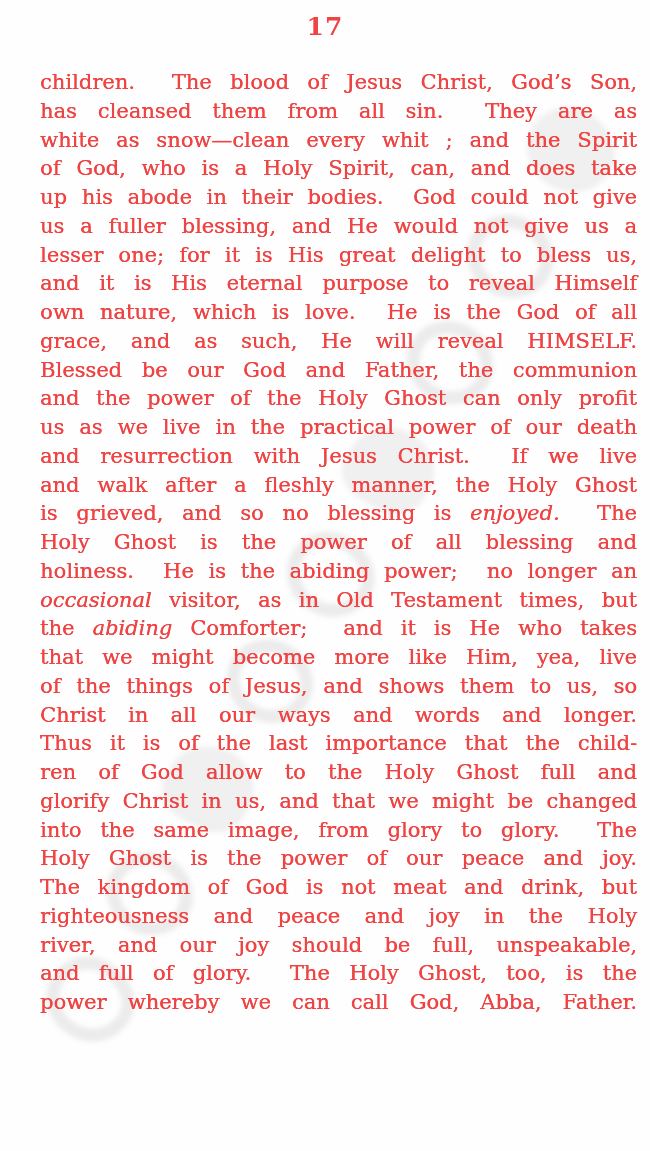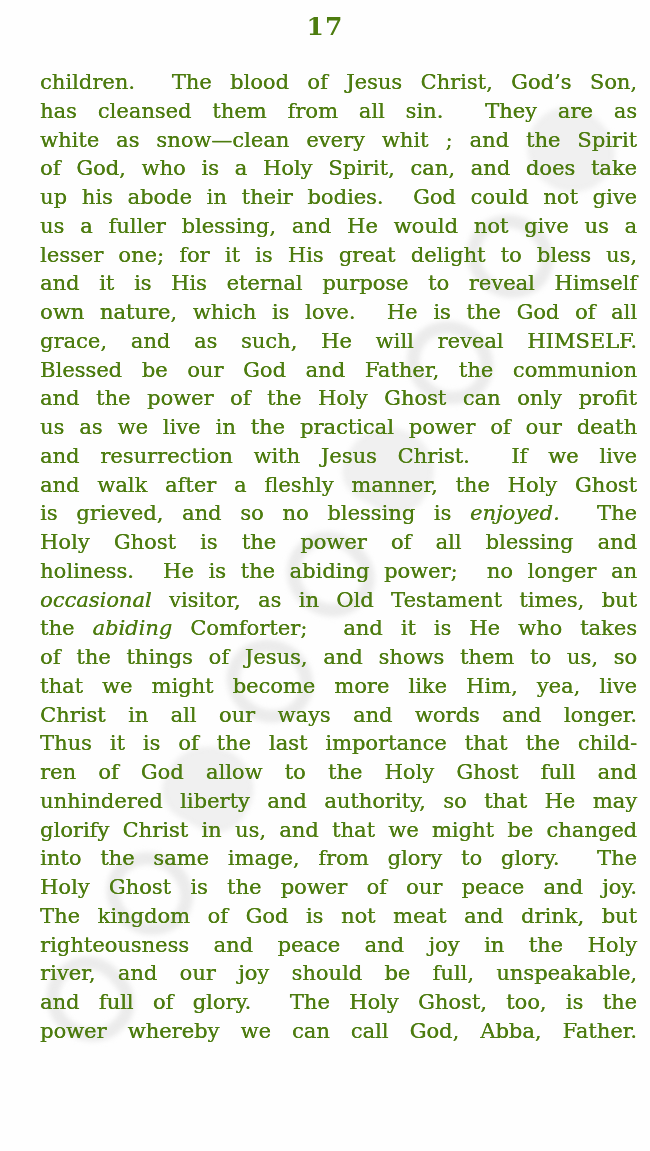--- a/index.html
+++ b/index.html
@@ -7,21 +7,21 @@
     padding: 0;
     background: #ffffff;
   }
   .scan-page {
     position: relative;
     width: 650px;
     height: 1151px;
     background: #fefefe;
     overflow: hidden;
     font-family: "DejaVu Serif", serif;
-    color: #4d7c0f;
+    color: #ef4444;
   }
   .page-number {
     position: absolute;
     top: 12px;
     left: 0;
     width: 650px;
     text-align: center;
     font-size: 25px;
     font-weight: bold;
     letter-spacing: 1px;
@@ -111,26 +111,25 @@
       <div class="line"><span>Blessed be our God and Father, the communion</span></div>
       <div class="line"><span>and the power of the Holy Ghost can only profit</span></div>
       <div class="line"><span>us as we live in the practical power of our death</span></div>
       <div class="line"><span>and resurrection with Jesus Christ.&nbsp; If we live</span></div>
       <div class="line"><span>and walk after a fleshly manner, the Holy Ghost</span></div>
       <div class="line"><span>is grieved, and so no blessing is </span><span class="italic">enjoyed.</span><span>&nbsp; The</span></div>
       <div class="line"><span>Holy Ghost is the power of all blessing and</span></div>
       <div class="line"><span>holiness.&nbsp; He is the abiding power;&nbsp; no longer an</span></div>
       <div class="line"><span class="italic">occasional</span><span> visitor, as in Old Testament times, but</span></div>
       <div class="line"><span>the </span><span class="italic">abiding</span><span> Comforter;&nbsp; and it is He who takes</span></div>
+      <div class="line"><span>that we might become more like Him, yea, live</span></div>
       <div class="line"><span>of the things of Jesus, and shows them to us, so</span></div>
-      <div class="line"><span>that we might become more like Him, yea, live</span></div>
       <div class="line"><span>Christ in all our ways and words and longer.</span></div>
       <div class="line"><span>Thus it is of the last importance that the child-</span></div>
       <div class="line"><span>ren of God allow to the Holy Ghost full and</span></div>
-      <div class="line"><span>unhindered liberty and authority, so that He may</span></div>
       <div class="line"><span>glorify Christ in us, and that we might be changed</span></div>
       <div class="line"><span>into the same image, from glory to glory.&nbsp; The</span></div>
       <div class="line"><span>Holy Ghost is the power of our peace and joy.</span></div>
       <div class="line"><span>The kingdom of God is not meat and drink, but</span></div>
       <div class="line"><span>righteousness and peace and joy in the Holy</span></div>
       <div class="line"><span>river, and our joy should be full, unspeakable,</span></div>
       <div class="line"><span>and full of glory.&nbsp; The Holy Ghost, too, is the</span></div>
       <div class="line"><span>power whereby we can call God, Abba, Father.</span></div>
     </div>
 

